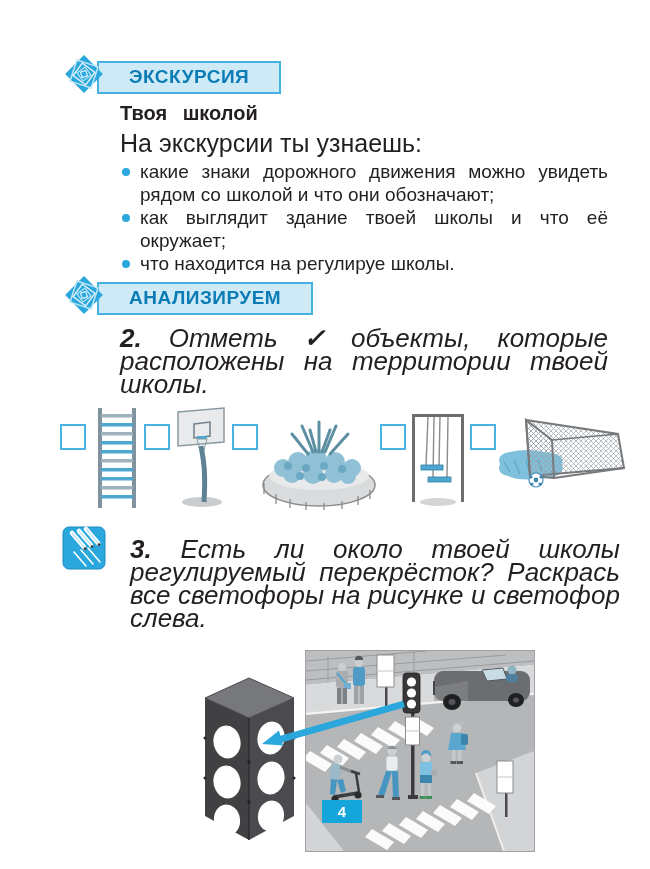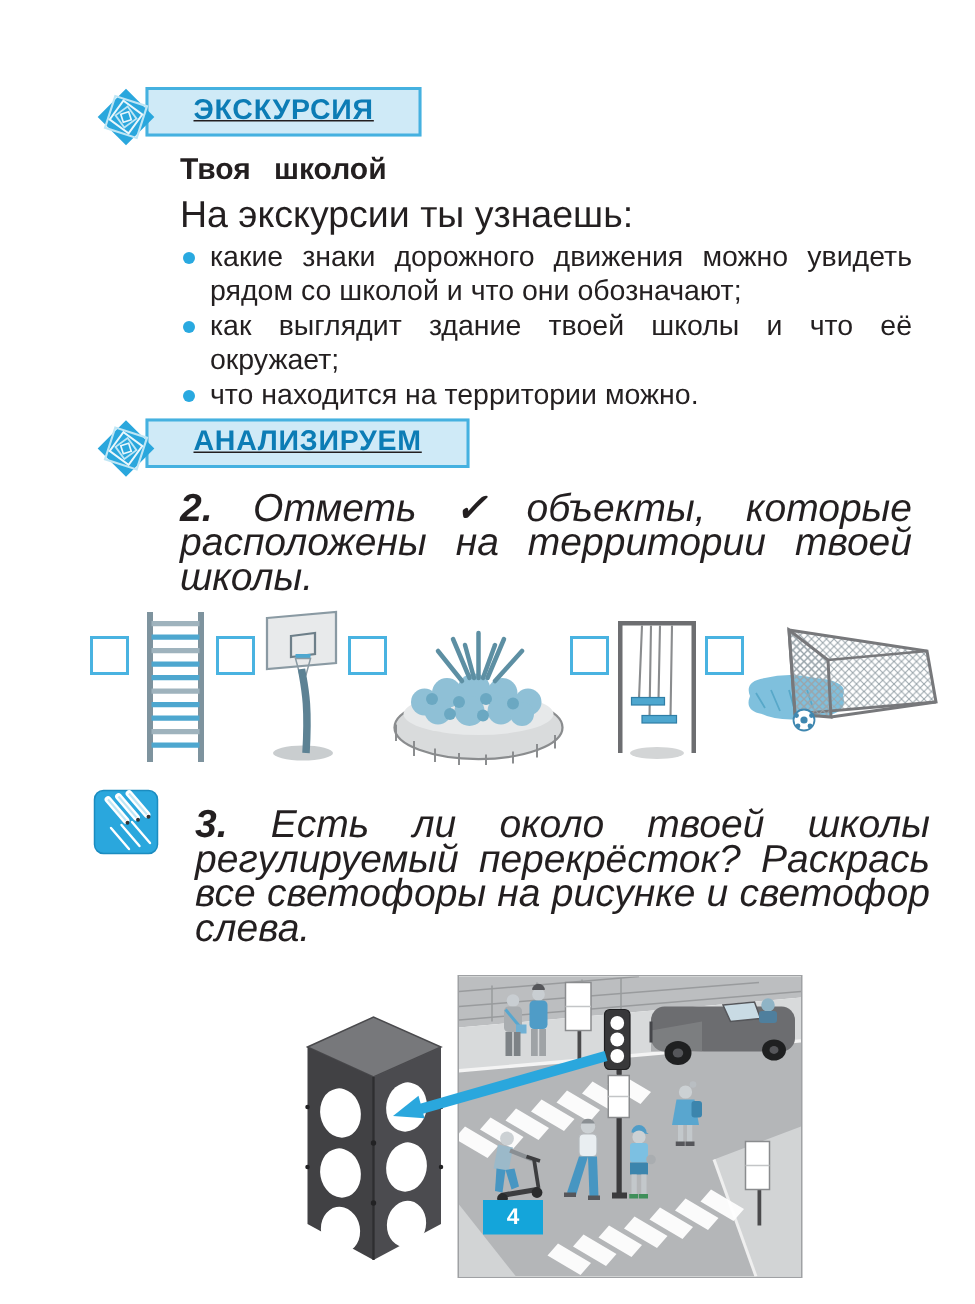--- a/index.html
+++ b/index.html
@@ -7,21 +7,21 @@
   .page {
     position: relative;
     width: 650px; height: 869px;
     overflow: hidden;
     background: #ffffff;
     font-family: "Liberation Sans", sans-serif;
     color: #231f20;
     padding-top: 58px;
   }
   
-  .badge-row { display:flex; align-items:flex-start; margin-left:64px; height:36px;text-decoration:underline; }
+  .badge-row { display:flex; align-items:flex-end; margin-left:64px; height:36px; }
   .diamond { width:40px; height:40px; margin-right:-7px; position:relative; z-index:2; flex:0 0 auto; }
   .badge-box {
     background:#cfeaf7;
     border:2px solid #45b1e0;
     color:#0c7cb5;
     font-weight:bold;
     font-size:19px;
     letter-spacing:.5px;
     padding:3px 30px 4px 30px;
     line-height:22px;
@@ -92,21 +92,21 @@
     </svg>
     <div class="badge-box">ЭКСКУРСИЯ</div>
   </div>
 
   <h1 class="title">Твоя школой</h1>
   <p class="lead">На экскурсии ты узнаешь:</p>
 
   <ul class="bullets">
     <li><span class="dot"></span><span>какие знаки дорожного движения можно увидеть рядом со школой и что они обозначают;</span></li>
     <li><span class="dot"></span><span>как выглядит здание твоей школы и что её окружает;</span></li>
-    <li><span class="dot"></span><span>что находится на территории можно.</span></li>
+    <li><span class="dot"></span><span>что находится на регулируе школы.</span></li>
   </ul>
 
   <div class="badge-row" style="margin-top:4px;">
     <svg class="diamond" viewBox="0 0 36 36">
       <polygon points="18,1 35,18 18,35 1,18" fill="#2aa7dd"></polygon>
       <rect x="8" y="8" width="20" height="20" fill="none" stroke="#bfe6f5" stroke-width="1.3" transform="rotate(18 18 18)"></rect>
       <rect x="11" y="11" width="14" height="14" fill="none" stroke="#eaf7fc" stroke-width="1.2" transform="rotate(36 18 18)"></rect>
       <rect x="13.5" y="13.5" width="9" height="9" fill="none" stroke="#bfe6f5" stroke-width="1.1" transform="rotate(54 18 18)"></rect>
       <rect x="15.5" y="15.5" width="5" height="5" fill="none" stroke="#eaf7fc" stroke-width="1" transform="rotate(72 18 18)"></rect>
     </svg>

